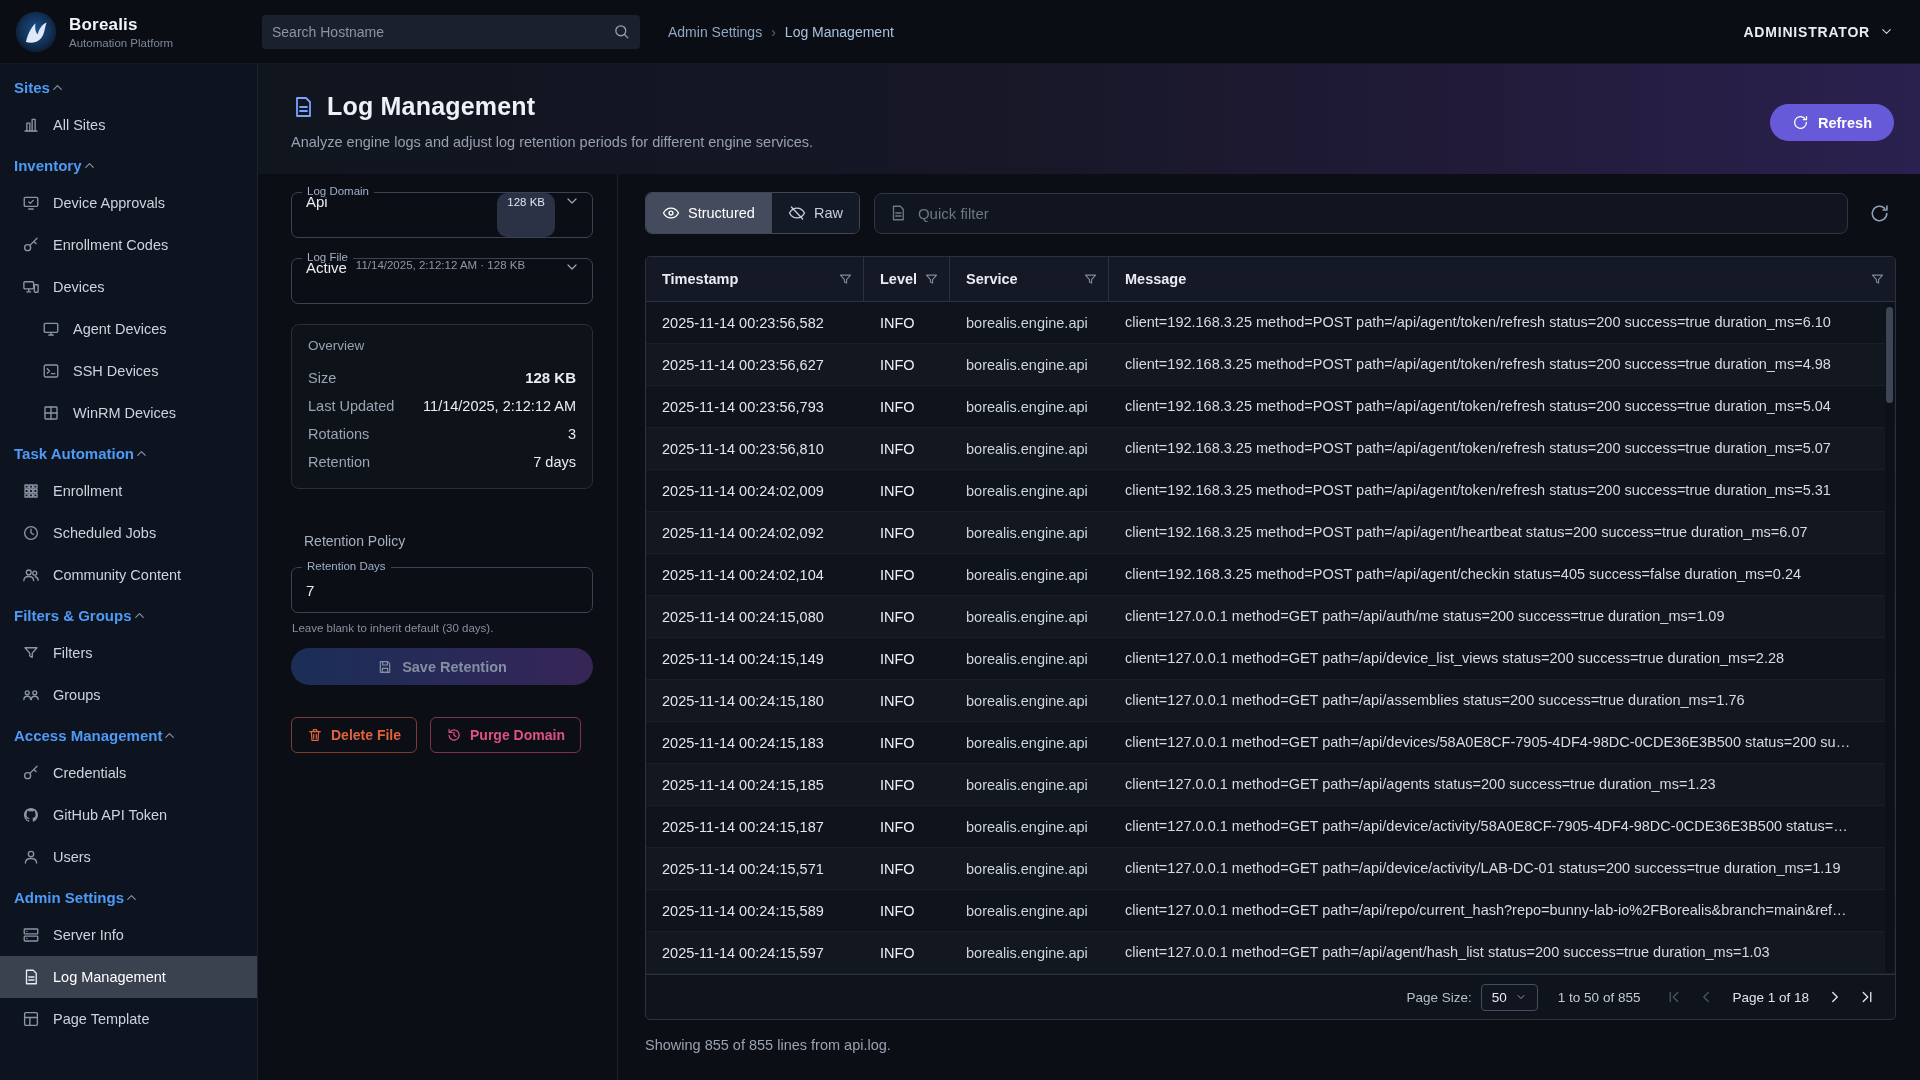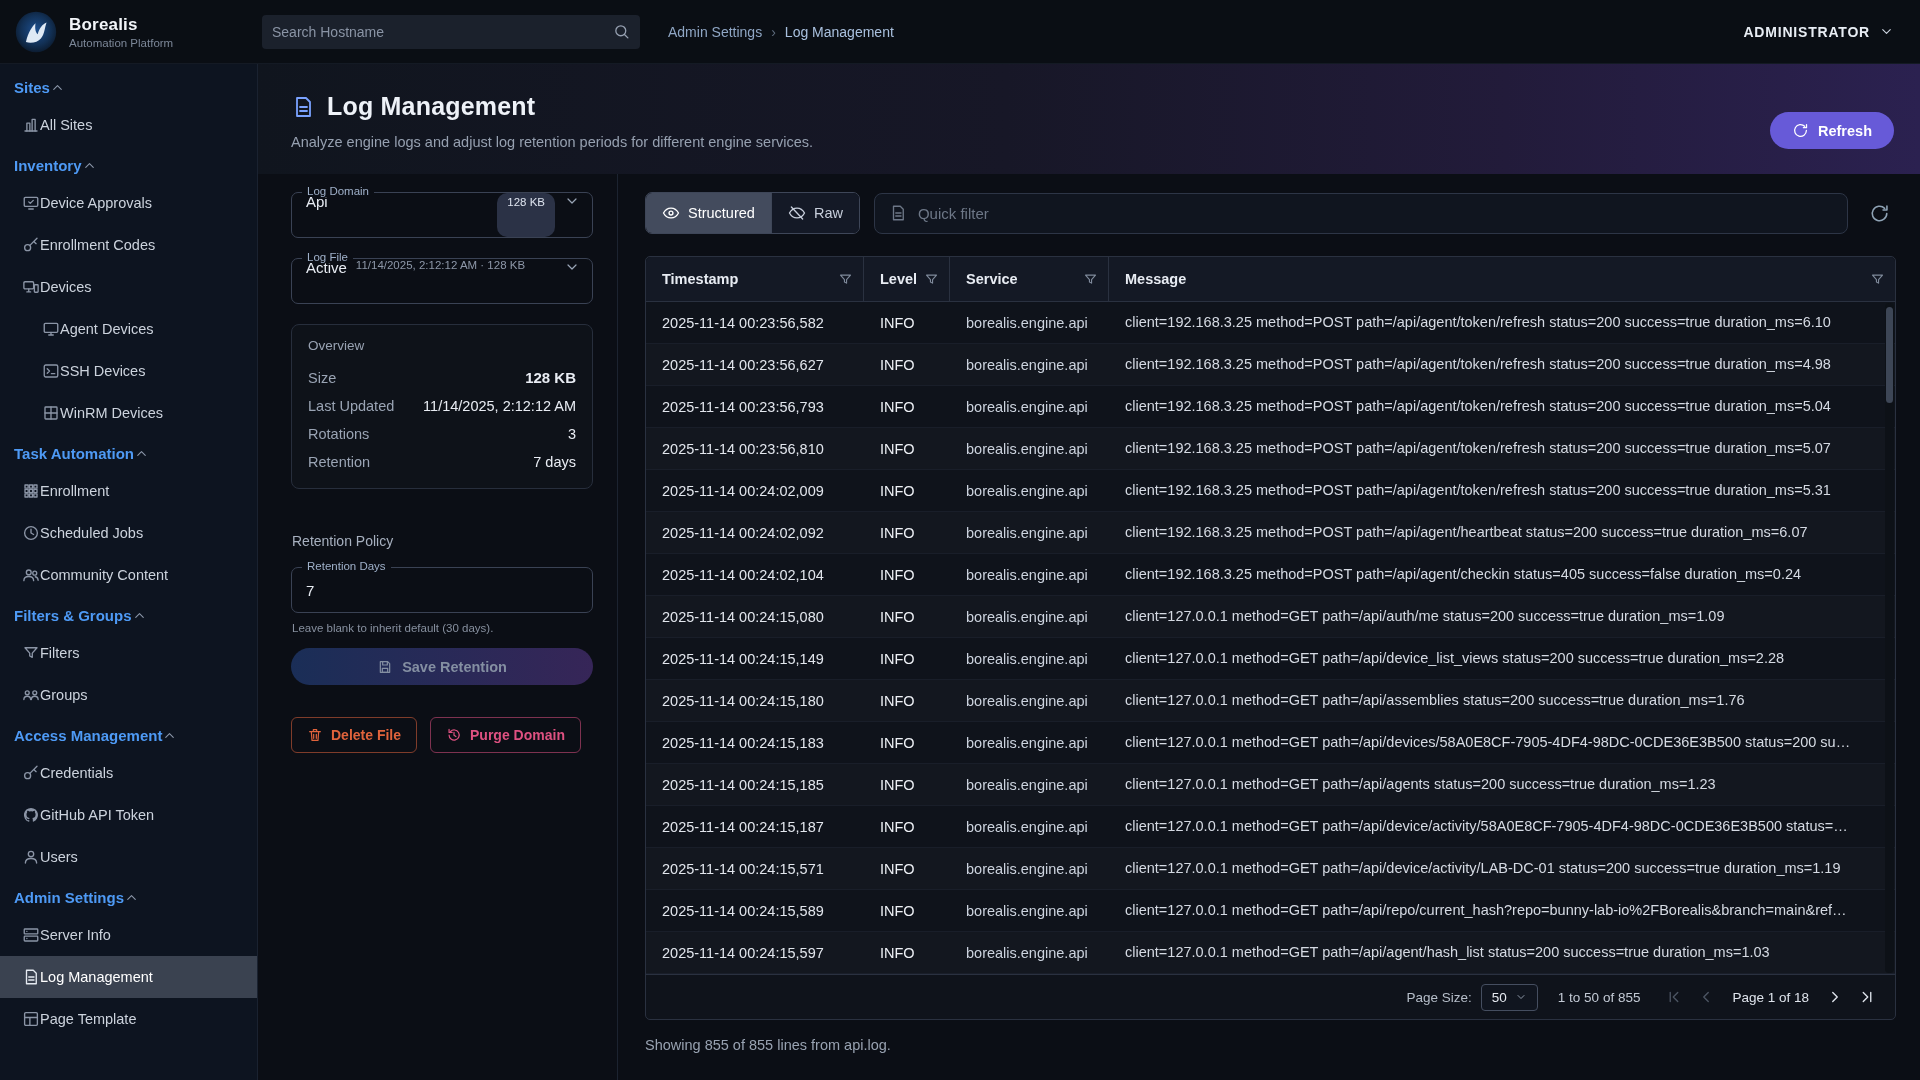--- a/index.html
+++ b/index.html
@@ -29,34 +29,34 @@
 
   
   .app{display:flex;height:1016px}
   .sidebar{width:258px;flex:none;background:#0d1420;border-right:1px solid #1a2230;padding-top:4px;overflow:hidden}
   .main{flex:1;min-width:0;display:flex;flex-direction:column;background:#0b0e15}
 
   
   .side-section-header{display:flex;align-items:center;padding:11px 16px 8px 14px;cursor:pointer}
   .sec-label{font-size:15px;font-weight:700;color:var(--section-title,#4e9af5)}
   .sec-chevron{width:15px;height:15px;color:#8b96a8}
-  .side-item{display:flex;align-items:center;height:42px;padding:0 14px 0 22px;font-size:14.5px;color:#ccd3dd;cursor:pointer}
+  .side-item{display:flex;align-items:center;gap:13px;height:42px;padding:0 14px 0 22px;font-size:14.5px;color:#ccd3dd;cursor:pointer}
   .side-item .icon{width:18px;height:18px;color:#8b95a6}
   .side-item.indent{padding-left:42px}
   .side-item.active{background:#3a4250;color:#fff}
   .side-item.active .icon{color:#e6ebf2}
 
   
   .page-head{padding:28px 26px 24px 33px;display:flex;align-items:flex-start;
     background:linear-gradient(90deg,#10151e 0%,#171727 45%,#221b3a 75%,#2b2150 100%)}
   .page-title-row{display:flex;align-items:center;gap:12px}
   .page-title-row .icon{width:24px;height:24px;color:#7aa2ff}
   .page-title{font-size:25px;font-weight:700;color:#eef2f8;letter-spacing:.2px}
   .page-subtitle{margin-top:13px;font-size:14.5px;color:#96a0b0}
-  .refresh-btn{margin-left:auto;margin-top:20px;display:flex;align-items:center;gap:9px;height:37px;padding:0 22px;border-radius:19px;
+  .refresh-btn{margin-left:auto;margin-top:12px;display:flex;align-items:center;gap:9px;height:37px;padding:0 22px;border-radius:19px;
     background:var(--accent,#675ad8);color:#fff;font-size:14.5px;font-weight:700;border:none;cursor:pointer}
   .refresh-btn .icon{width:17px;height:17px}
 
   .content{flex:1;display:flex;min-height:0}
 
   
   .panel-col{width:360px;flex:none;padding:18px 24px 0 33px;border-right:1px solid #1c2330}
   .field{position:relative;border:1px solid #3a4254;border-radius:7px;min-height:46px;display:flex;
     padding:0 12px 0 14px;margin-bottom:20px;cursor:pointer}
   .field-label{position:absolute;top:-8px;left:10px;background:#0b0e15;padding:0 5px;font-size:11.5px;color:#9fb0c9}
@@ -67,21 +67,21 @@
   .caret{width:16px;height:16px;color:#9aa5b6}
   .text-input{flex:1;background:transparent;border:none;outline:none;color:#e8ecf3;font-size:15px;font-family:inherit}
 
   .overview{border:1px solid #272e3c;background:#0e1219;border-radius:8px;padding:13px 16px 12px;margin-bottom:0}
   .overview-title{font-size:13.5px;color:#98a2b2;margin-bottom:10px}
   .ov-row{display:flex;justify-content:space-between;align-items:baseline;padding:6px 0;font-size:14.5px}
   .ov-label{color:#9aa4b4}
   .ov-value{color:#e9edf4;font-weight:400;text-align:right}
   .ov-row.bold .ov-value{font-weight:700;font-size:15px}
 
-  .section-label{font-size:14px;color:#a7b0bf;margin:44px 0 18px 1px}
+  .section-label{font-size:14px;color:#a7b0bf;margin:44px 0 18px 13px}
   .input-field{margin-bottom:9px;cursor:text}
   .hint{font-size:11.5px;color:#87909f;margin:0 0 14px 1px}
   .save-btn{width:100%;height:37px;border-radius:19px;border:none;display:flex;align-items:center;justify-content:center;gap:9px;
     background:linear-gradient(90deg,rgba(47,90,178,.42),rgba(114,70,180,.42));color:#848fa2;font-size:14.5px;font-weight:700;cursor:default}
   .save-btn .icon{width:16px;height:16px}
   .danger-row{display:flex;gap:13px;margin-top:32px}
   .btn-outline{display:flex;align-items:center;gap:8px;height:36px;padding:0 15px;border-radius:6px;background:transparent;font-size:14px;font-weight:700;cursor:pointer}
   .btn-outline .icon{width:16px;height:16px}
   .btn-delete{border:1px solid rgba(224,99,60,.55);color:var(--danger-delete,#e0633c)}
   .btn-purge{border:1px solid rgba(222,81,129,.55);color:var(--danger-purge,#de5181)}

